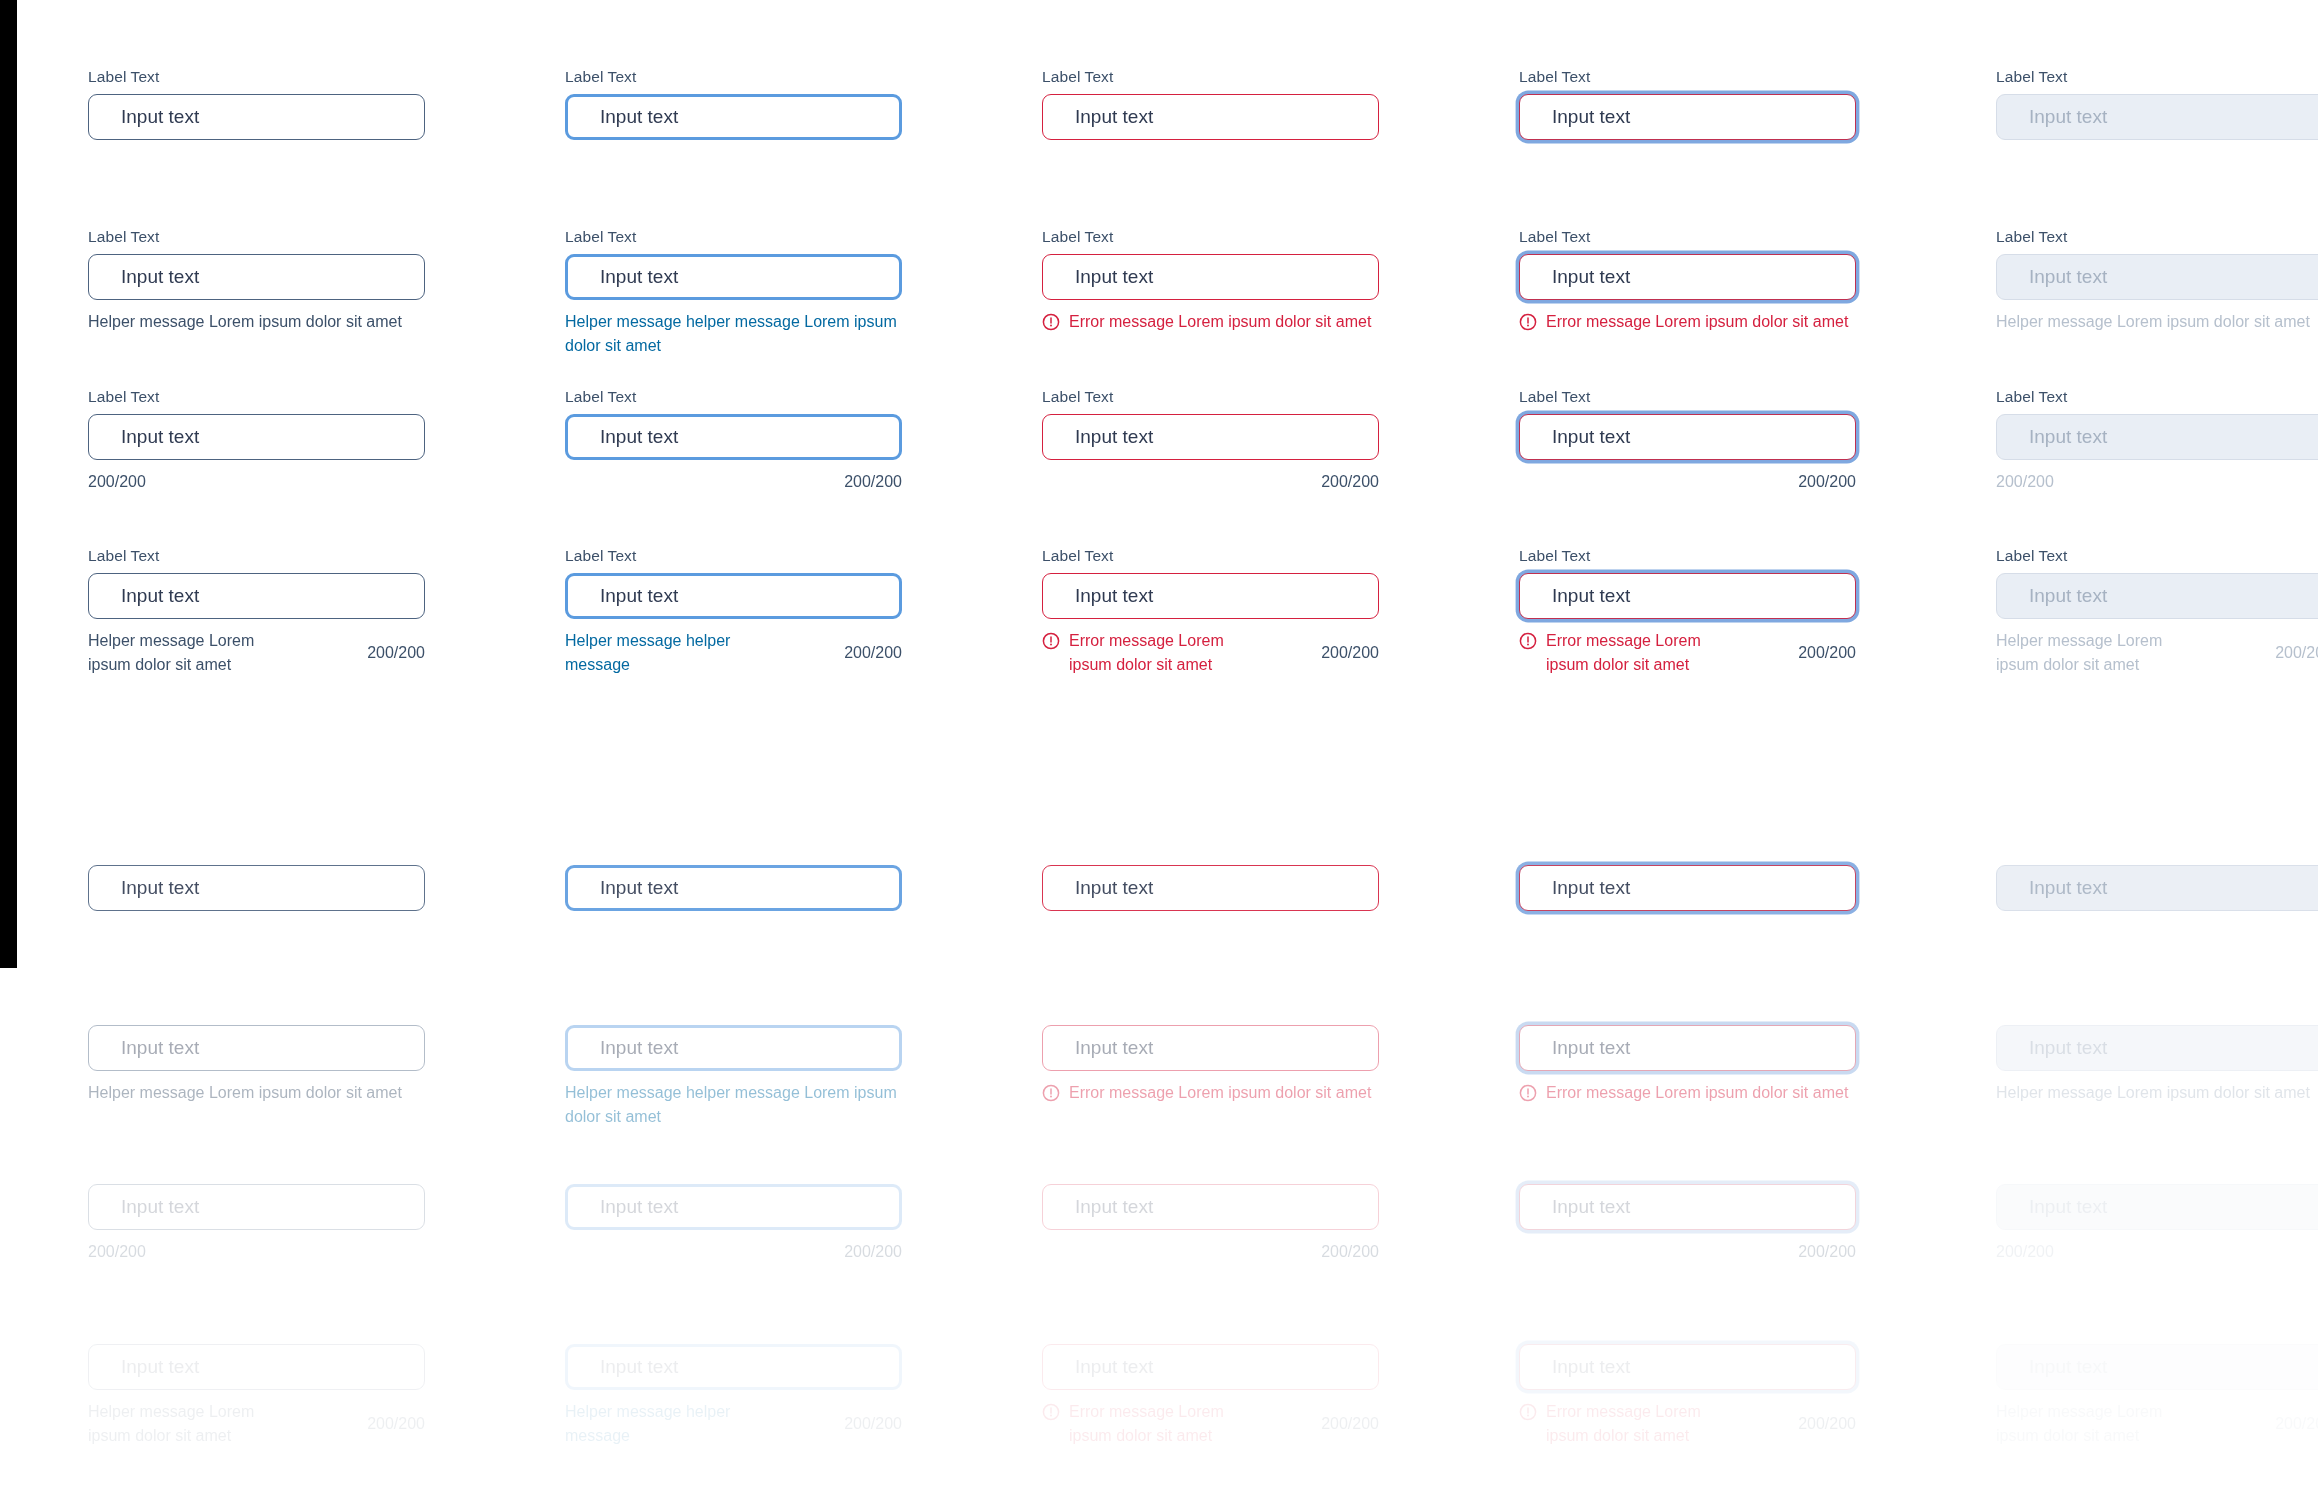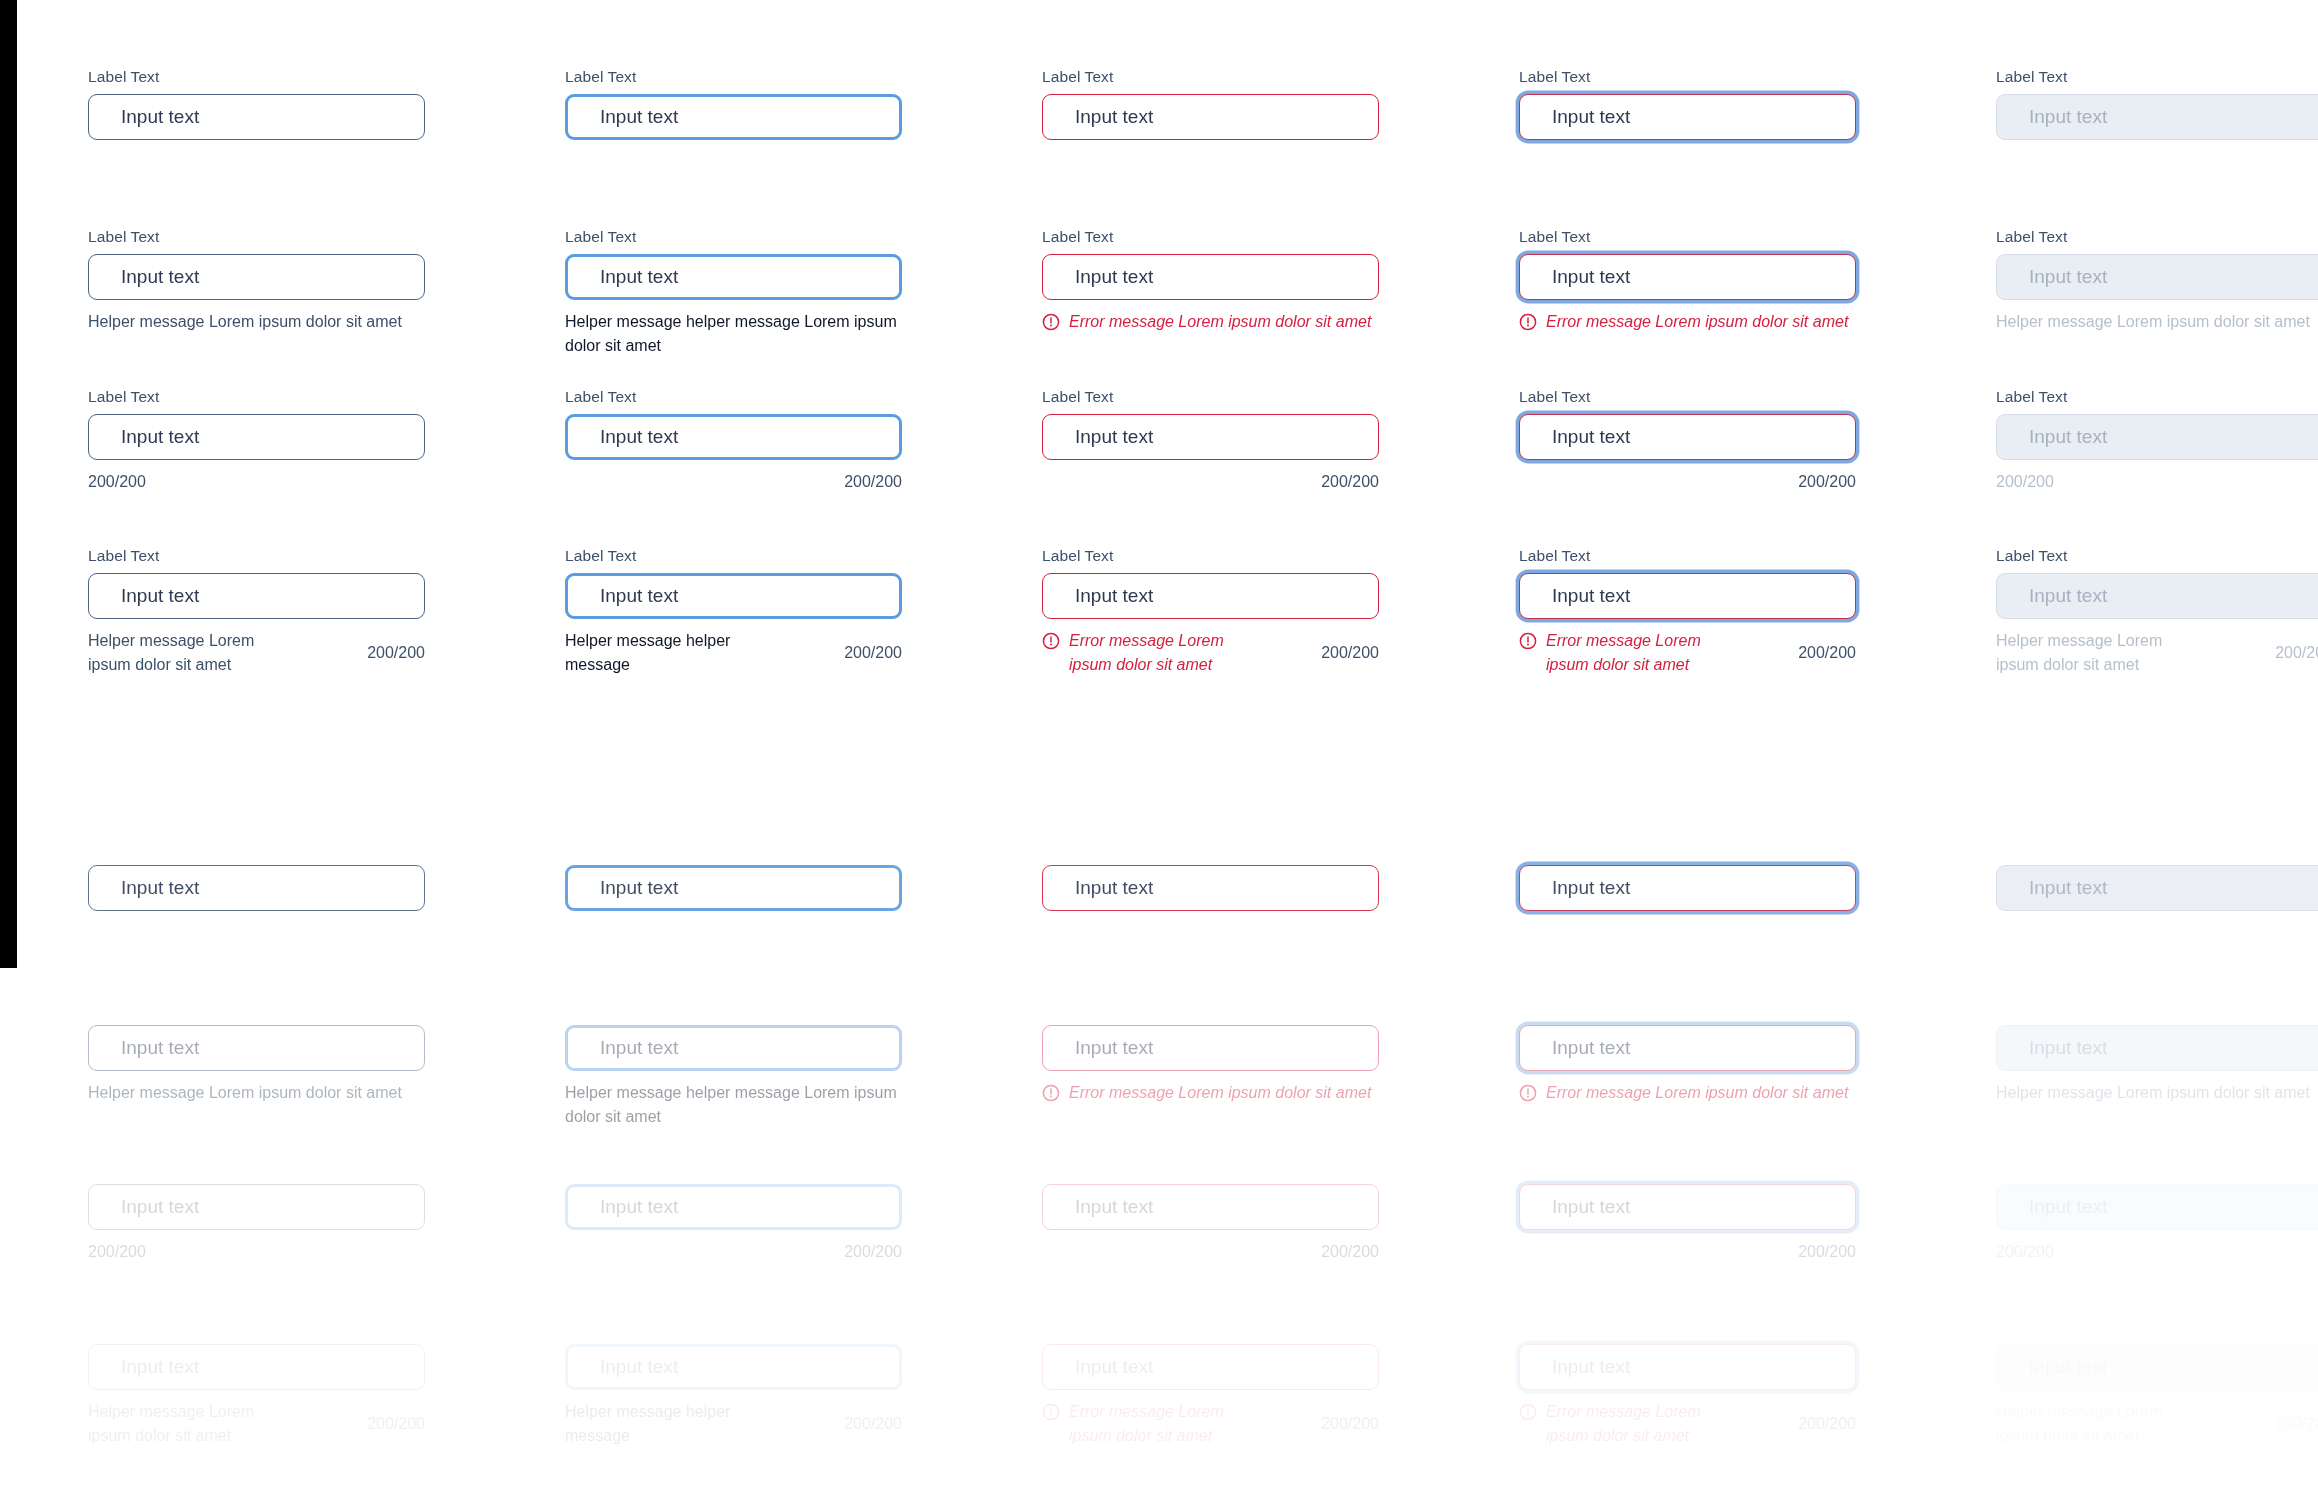--- a/index.html
+++ b/index.html
@@ -93,22 +93,22 @@
     line-height: 24px;
     display: flex;
     align-items: flex-start;
     gap: 9px;
     max-width: 310px;
   }
   .msg.full { max-width: 337px; }
   .msg.narrow { max-width: 200px; }
 
   .m-default  { color: #3c5069; }
-  .m-focus    { color: #0f172a; }
-  .m-error    { color: #d5203f; font-style: italic; }
+  .m-focus    { color: #0369a1; }
+  .m-error    { color: #d5203f; }
   .m-disabled { color: #b6c0cd; }
 
   .err-ico {
     flex: 0 0 auto;
     width: 18px; height: 18px;
     margin-top: 3px;
   }
   .err-ico svg { display: block; }
 
   .counter {

